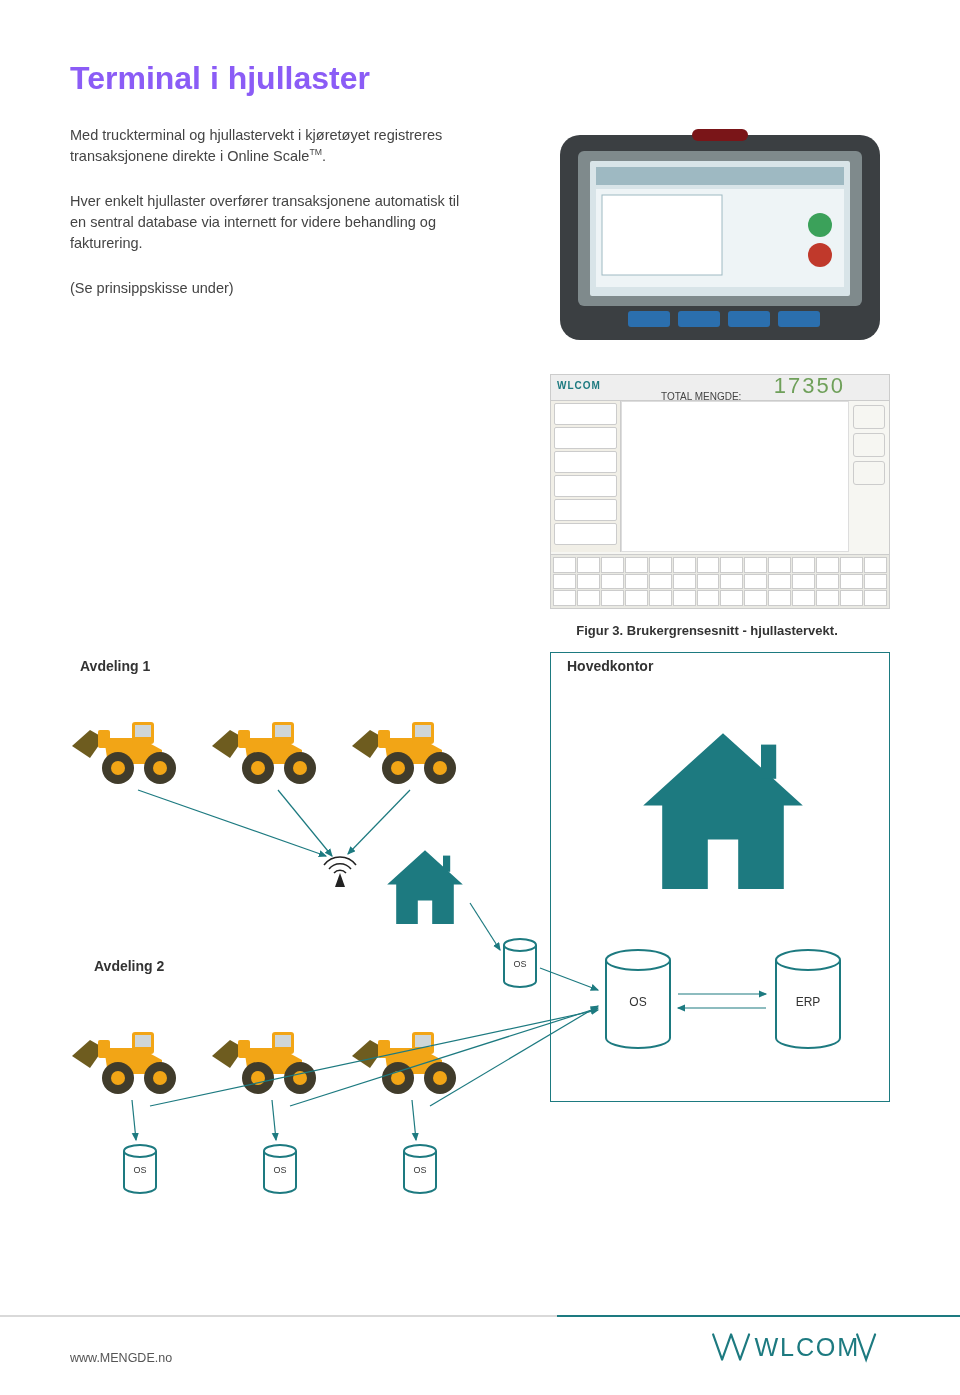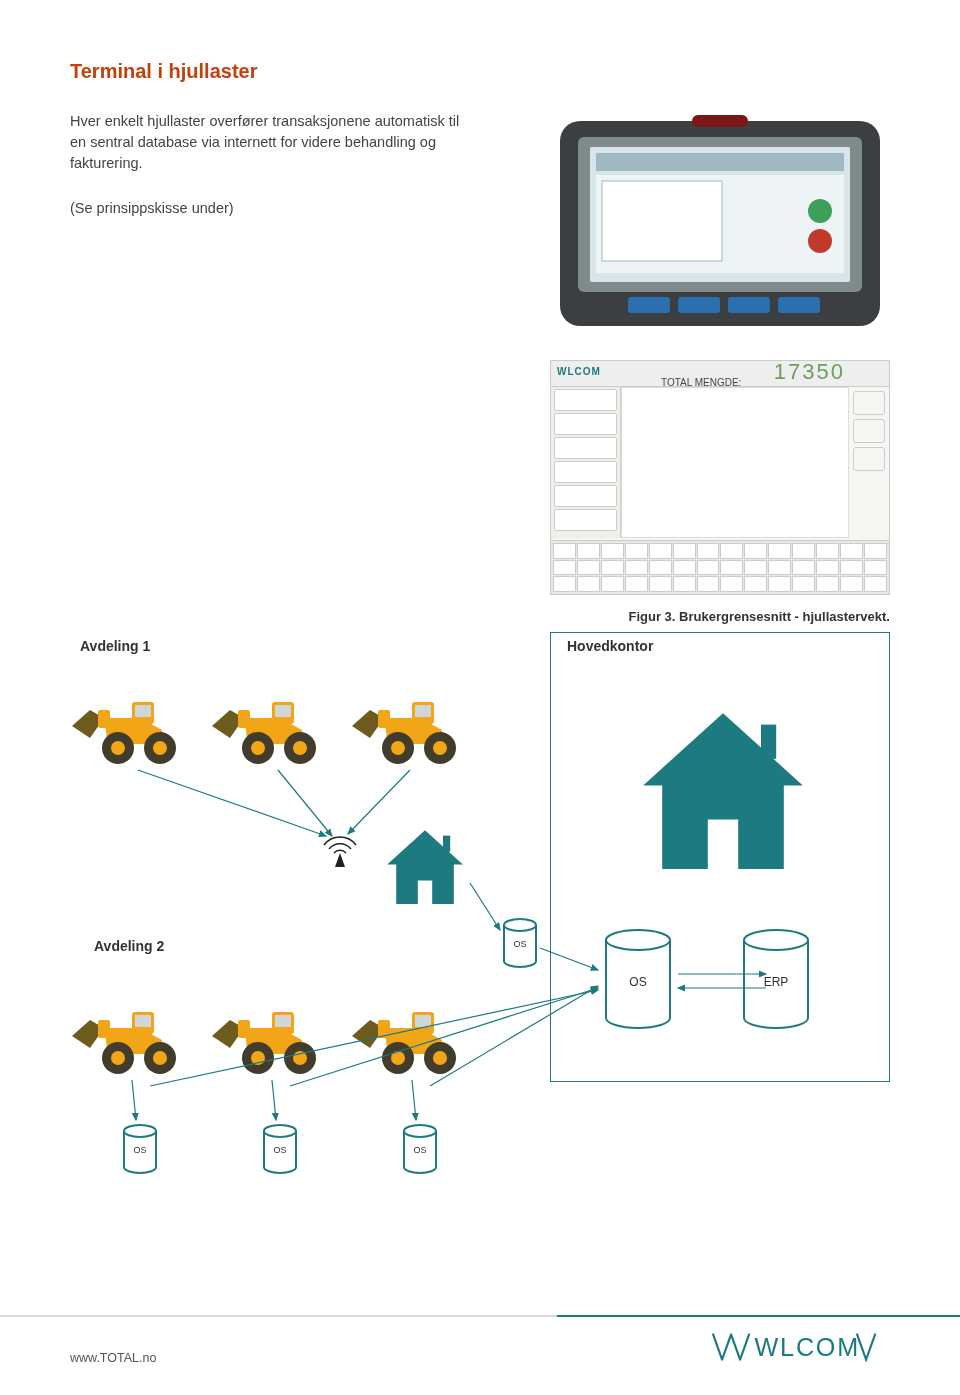--- a/index.html
+++ b/index.html
@@ -1,41 +1,41 @@
 <!DOCTYPE html>
 <html><head>
 <meta charset="utf-8">
 <style>
   * { margin:0; padding:0; box-sizing:border-box; }
   body { font-family: "Helvetica Neue", Arial, sans-serif; background:#fff; color:#333; width:960px; height:1395px; position:relative; }
   .page { padding:60px 70px 0 70px; }
-  h1 { color:#c2410c; font-size:20px; font-weight:700; margin-bottom:28px; }
+  h1 { color:#8b5cf6; font-size:32px; font-weight:700; margin-bottom:28px; }
   .top-cols { display:flex; gap:40px; }
   .left-col { flex:1 1 0; font-size:14.5px; line-height:1.45; color:#444; }
   .left-col p { margin-bottom:24px; }
   .right-col { flex:1 1 0; text-align:right; }
   .terminal-device { width:340px; height:225px; display:inline-block; }
   .screenshot-app { width:340px; height:235px; display:inline-block; margin-top:20px; background:#f6f6f2; border:1px solid #ccc; position:relative; }
   .screenshot-app .headerbar { position:absolute; top:0; left:0; right:0; height:26px; background:#eee; border-bottom:1px solid #ccc; }
   .screenshot-app .logo { position:absolute; top:5px; left:6px; font-size:10px; color:#1d7a80; font-weight:700; letter-spacing:1px; }
   .screenshot-app .totalmengde { position:absolute; top:16px; left:110px; font-size:10px; color:#444; }
   .screenshot-app .totalval { position:absolute; top:-2px; right:44px; font-family:Liberation Sans, sans-serif; font-size:22px; color:#6fa05a; letter-spacing:2px;}
   .screenshot-app .sidebar { position:absolute; top:26px; left:0; width:70px; bottom:56px; background:#f1efe7; border-right:1px solid #ccc; }
   .screenshot-app .sidebar .sbtn { height:22px; margin:2px 3px; border:1px solid #ccc; border-radius:2px; background:#fff; }
   .screenshot-app .mainpane { position:absolute; top:26px; left:70px; right:40px; bottom:56px; background:#fff; border:1px solid #ddd; padding:4px; font-size:7px; color:#888; }
   .screenshot-app .rightpane { position:absolute; top:26px; right:4px; width:32px; bottom:56px; }
   .screenshot-app .rightpane .rbtn { height:24px; margin:4px 0; border:1px solid #ccc; border-radius:3px; background:#f6f6f2;}
   .screenshot-app .kbd { position:absolute; bottom:0; left:0; right:0; height:54px; background:#e9e9e3; border-top:1px solid #ccc; display:flex; flex-direction:column; gap:1px; padding:2px; }
   .screenshot-app .kbd .krow { flex:1; display:flex; gap:1px; }
   .screenshot-app .kbd .kk { flex:1; background:#fff; border:1px solid #ccc; }
-  .fig-caption { font-size:13px; font-weight:700; color:#333; margin-top:10px; text-align:right; display:block; margin-left:24px;}
+  .fig-caption { font-size:13px; font-weight:700; color:#333; margin-top:10px; text-align:center; display:block; margin-left:24px;}
   sup.tm { font-size:0.6em; }
 
   
-  .diagram-area { position:relative; width:820px; height:660px; margin-top:14px; }
+  .diagram-area { position:relative; width:820px; height:660px; margin-top:20px; }
   .diagram-area .label { position:absolute; font-size:14px; font-weight:700; color:#333; }
   .diagram-area .loader { position:absolute; width:120px; height:80px; }
   .diagram-area .wifi { position:absolute; font-size:22px; color:#222; }
   .diagram-area .house-large { position:absolute; width:210px; height:190px; }
   .diagram-area .house-small { position:absolute; width:100px; height:90px; }
   .diagram-area .cyl { position:absolute; }
   .cyl-body { stroke:#1d7a80; fill:none; stroke-width:2; }
   .cyl-text { font-size:12px; fill:#333; text-anchor:middle; }
   .cyl-text-sm { font-size:9px; fill:#333; text-anchor:middle; }
   .arrow-line { stroke:#1d7a80; stroke-width:1.2; fill:none; }
@@ -56,20 +56,23 @@
   .loader-svg .bucket { fill:#6e5c1f; }
 </style>
 </head>
 <body>
 
 <div class="page">
   <h1>Terminal i hjullaster</h1>
 
   <div class="top-cols">
     <div class="left-col">
+      <p>
+        <span>Med truckterminal og hjullastervekt i kjøretøyet registreres transaksjonene direkte i Online Scale</span><sup class="tm">TM</sup><span>.</span>
+      </p>
       <p>Hver enkelt hjullaster overfører transaksjonene automatisk til en sentral database via internett for videre behandling og fakturering.</p>
       <p>(Se prinsippskisse under)</p>
     </div>
 
     <div class="right-col">
       
       <span class="terminal-device">
         <svg viewBox="0 0 340 225" width="340" height="225">
           <rect x="10" y="10" width="320" height="205" rx="20" fill="#3b3f42"></rect>
           <rect x="28" y="26" width="284" height="155" rx="6" fill="#7f8a8c"></rect>
@@ -296,21 +299,21 @@
       </svg>
     </span>
 
     <span class="cyl" style="left:530px; top:290px;">
       <svg width="76" height="106">
         <ellipse cx="38" cy="12" rx="32" ry="10" class="cyl-body"></ellipse>
         <path d="M6 12 V90 A32 10 0 0 0 70 90 V12" class="cyl-body"></path>
         <text x="38" y="58" class="cyl-text">OS</text>
       </svg>
     </span>
-    <span class="cyl" style="left:668px; top:290px;">
+    <span class="cyl" style="left:700px; top:290px;">
       <svg width="76" height="106">
         <ellipse cx="38" cy="12" rx="32" ry="10" class="cyl-body"></ellipse>
         <path d="M6 12 V90 A32 10 0 0 0 70 90 V12" class="cyl-body"></path>
         <text x="38" y="58" class="cyl-text">ERP</text>
       </svg>
     </span>
 
     <span class="cyl" style="left:50px; top:485px;">
       <svg width="40" height="54">
           <ellipse cx="20" cy="8" rx="16" ry="6" class="cyl-body"></ellipse>
@@ -360,21 +363,21 @@
       <line x1="342" y1="442" x2="346" y2="482" class="arrow-line" marker-end="url(#ah)"></line>
     </svg>
   </div>
 </div>
 
 <div class="footer-rule">
     <div class="a"></div>
     <div class="b"></div>
   </div>
 <div class="footer">
-  <span class="url">www.TOTAL.no</span>
+  <span class="url">www.MENGDE.no</span>
   <span class="brand">
     <svg viewBox="0 0 190 40" width="190">
       <path d="M4 6 L14 34 L24 6 L34 34 L44 6" stroke="#1d7a80" stroke-width="2.4" fill="none" stroke-linejoin="round" stroke-linecap="round"></path>
       <text x="50" y="30" font-family="Trebuchet MS, Arial" font-size="28" letter-spacing="2" fill="#1d7a80">WLCOM</text>
       <path d="M164 6 L174 34 L184 6" stroke="#1d7a80" stroke-width="2.4" fill="none" stroke-linecap="round"></path>
     </svg>
   </span>
 </div>
 
 </body></html>

